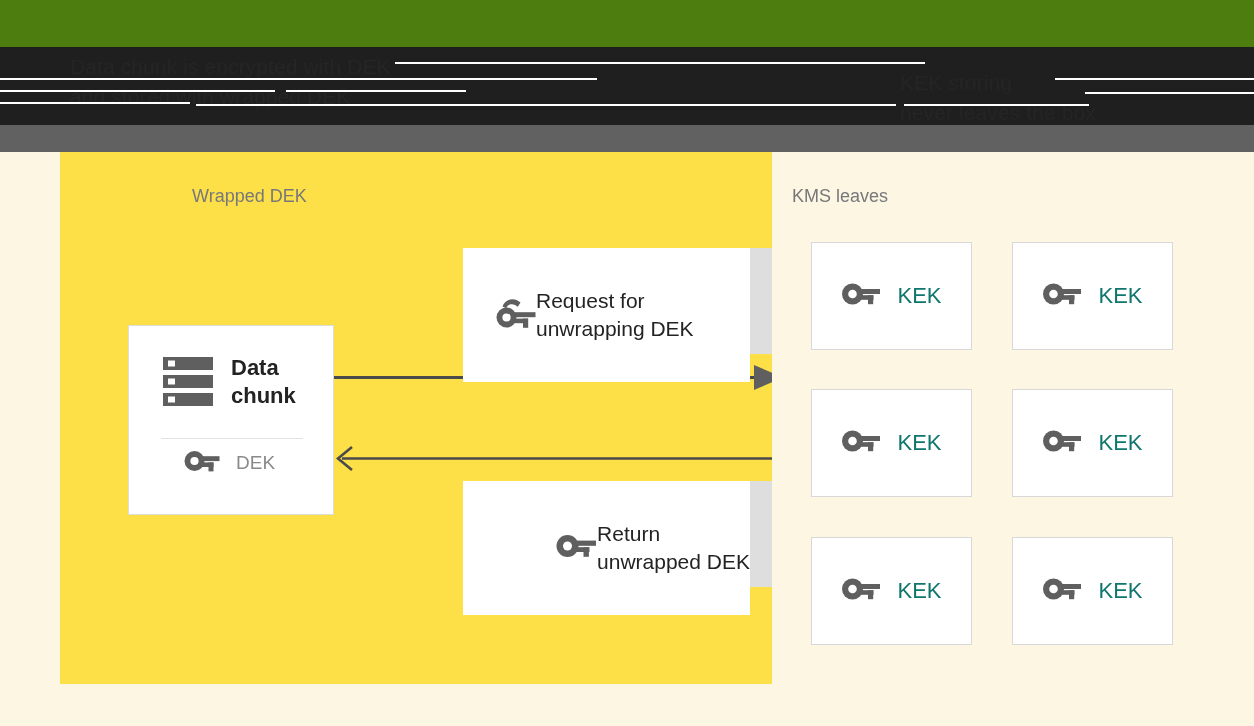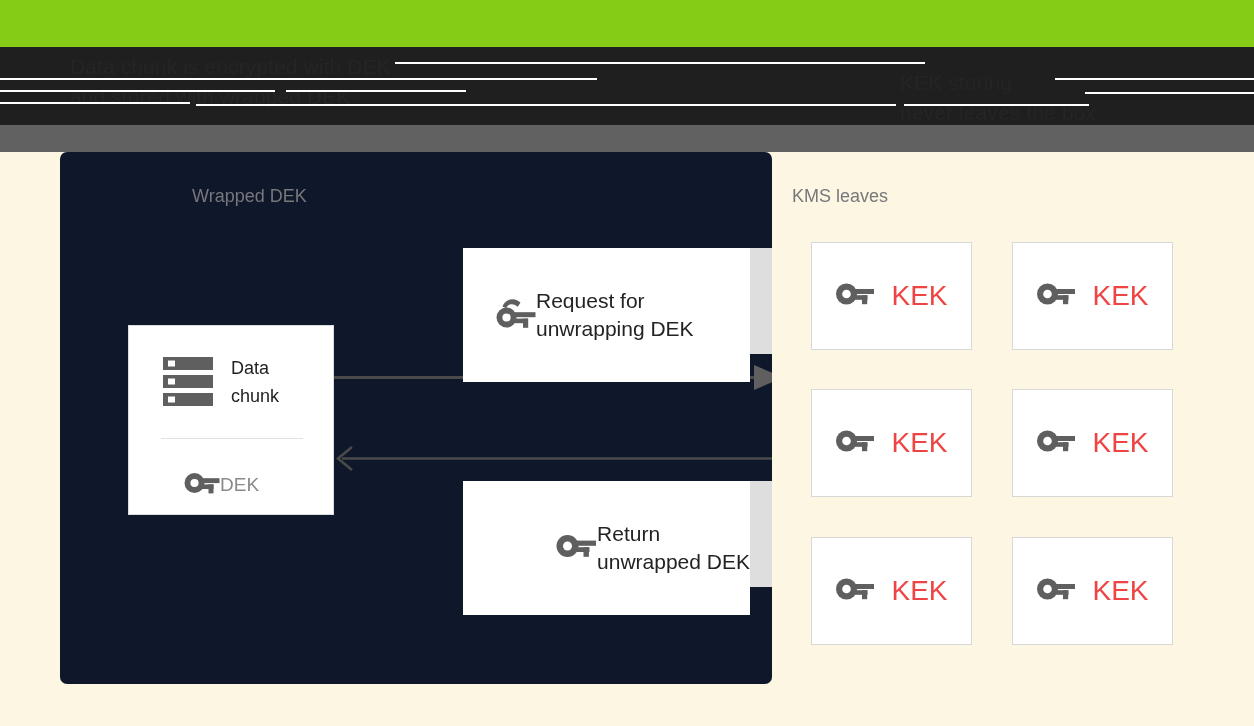--- a/index.html
+++ b/index.html
@@ -20,21 +20,21 @@
     overflow: hidden;
     background: #fdf6e3;
   }
 
   
   .top-band {
     position: absolute;
     left: 0; top: 0;
     width: 1254px;
     height: 125px;
-    background: #84cc16;
+    background: #4d7c0f;
   }
   .top-band-inner {
     position: absolute;
     left: 0; top: 47px;
     width: 1254px;
     height: 78px;
     background: #1f1f1f;
   }
   .header-text {
     position: absolute;
@@ -68,23 +68,22 @@
     height: 574px;
     background: #fdf6e3;
   }
 
   
   .panel-left {
     position: absolute;
     left: 60px; top: 0px;
     width: 712px;
     height: 532px;
-    background: #0f172a;
+    background: #fde047;
     overflow: hidden;
-    border-radius: 7px;
   }
   
   .panel-right {
     position: absolute;
     left: 772px; top: 0px;
     width: 482px;
     height: 532px;
     background: #fdf6e3;
   }
 
@@ -111,37 +110,39 @@
   .data-row {
     position: absolute;
     left: 32px; top: 28px;
     display: flex;
     align-items: center;
     gap: 16px;
   }
   .server-icon { width: 54px; height: 52px; flex: 0 0 auto; }
   .data-label {
     color: #232323;
-    font-size: 18px;
+    font-size: 22px;
     line-height: 28px;
     white-space: pre-line;
+    font-weight: bold;
   }
   .card-divider {
     position: absolute;
     left: 32px;
     top: 112px;
     width: 142px;
     height: 1px;
     background: #e2e2e2;
   }
   .dek-row {
     position: absolute;
-    left: 55px; top: 145px;
+    left: 55px; top: 123px;
     display: flex;
     align-items: center;
+    gap: 16px;
   }
   .dek-label {
     color: #8a8a8a;
     font-size: 19px;
     line-height: 22px;
   }
 
   
   .msg-shadow {
     position: absolute;
@@ -186,22 +187,22 @@
     height: 108px;
     background: #ffffff;
     border: 1px solid #d8d8d8;
     box-sizing: border-box;
     display: flex;
     align-items: center;
     justify-content: center;
     gap: 16px;
   }
   .kek-label {
-    color: #ef4444;
-    font-size: 28px;
+    color: #0f766e;
+    font-size: 22px;
     line-height: 26px;
   }
 </style>
 </head>
 <body>
 
 <div id="screen">
 
   <div class="top-band">
     <div class="top-band-inner"></div>

